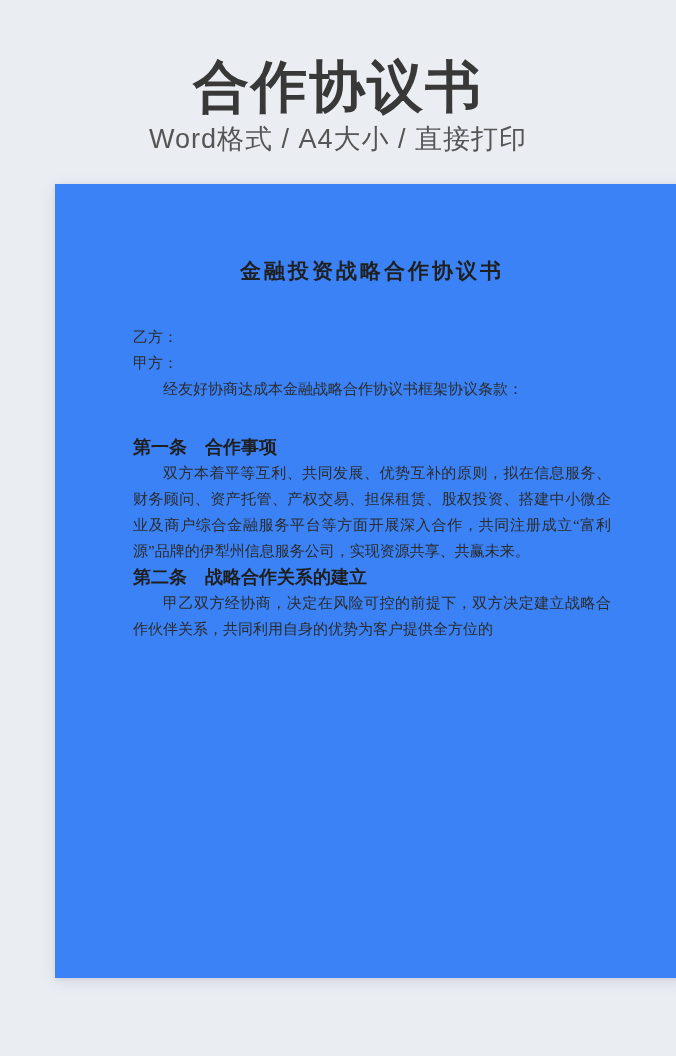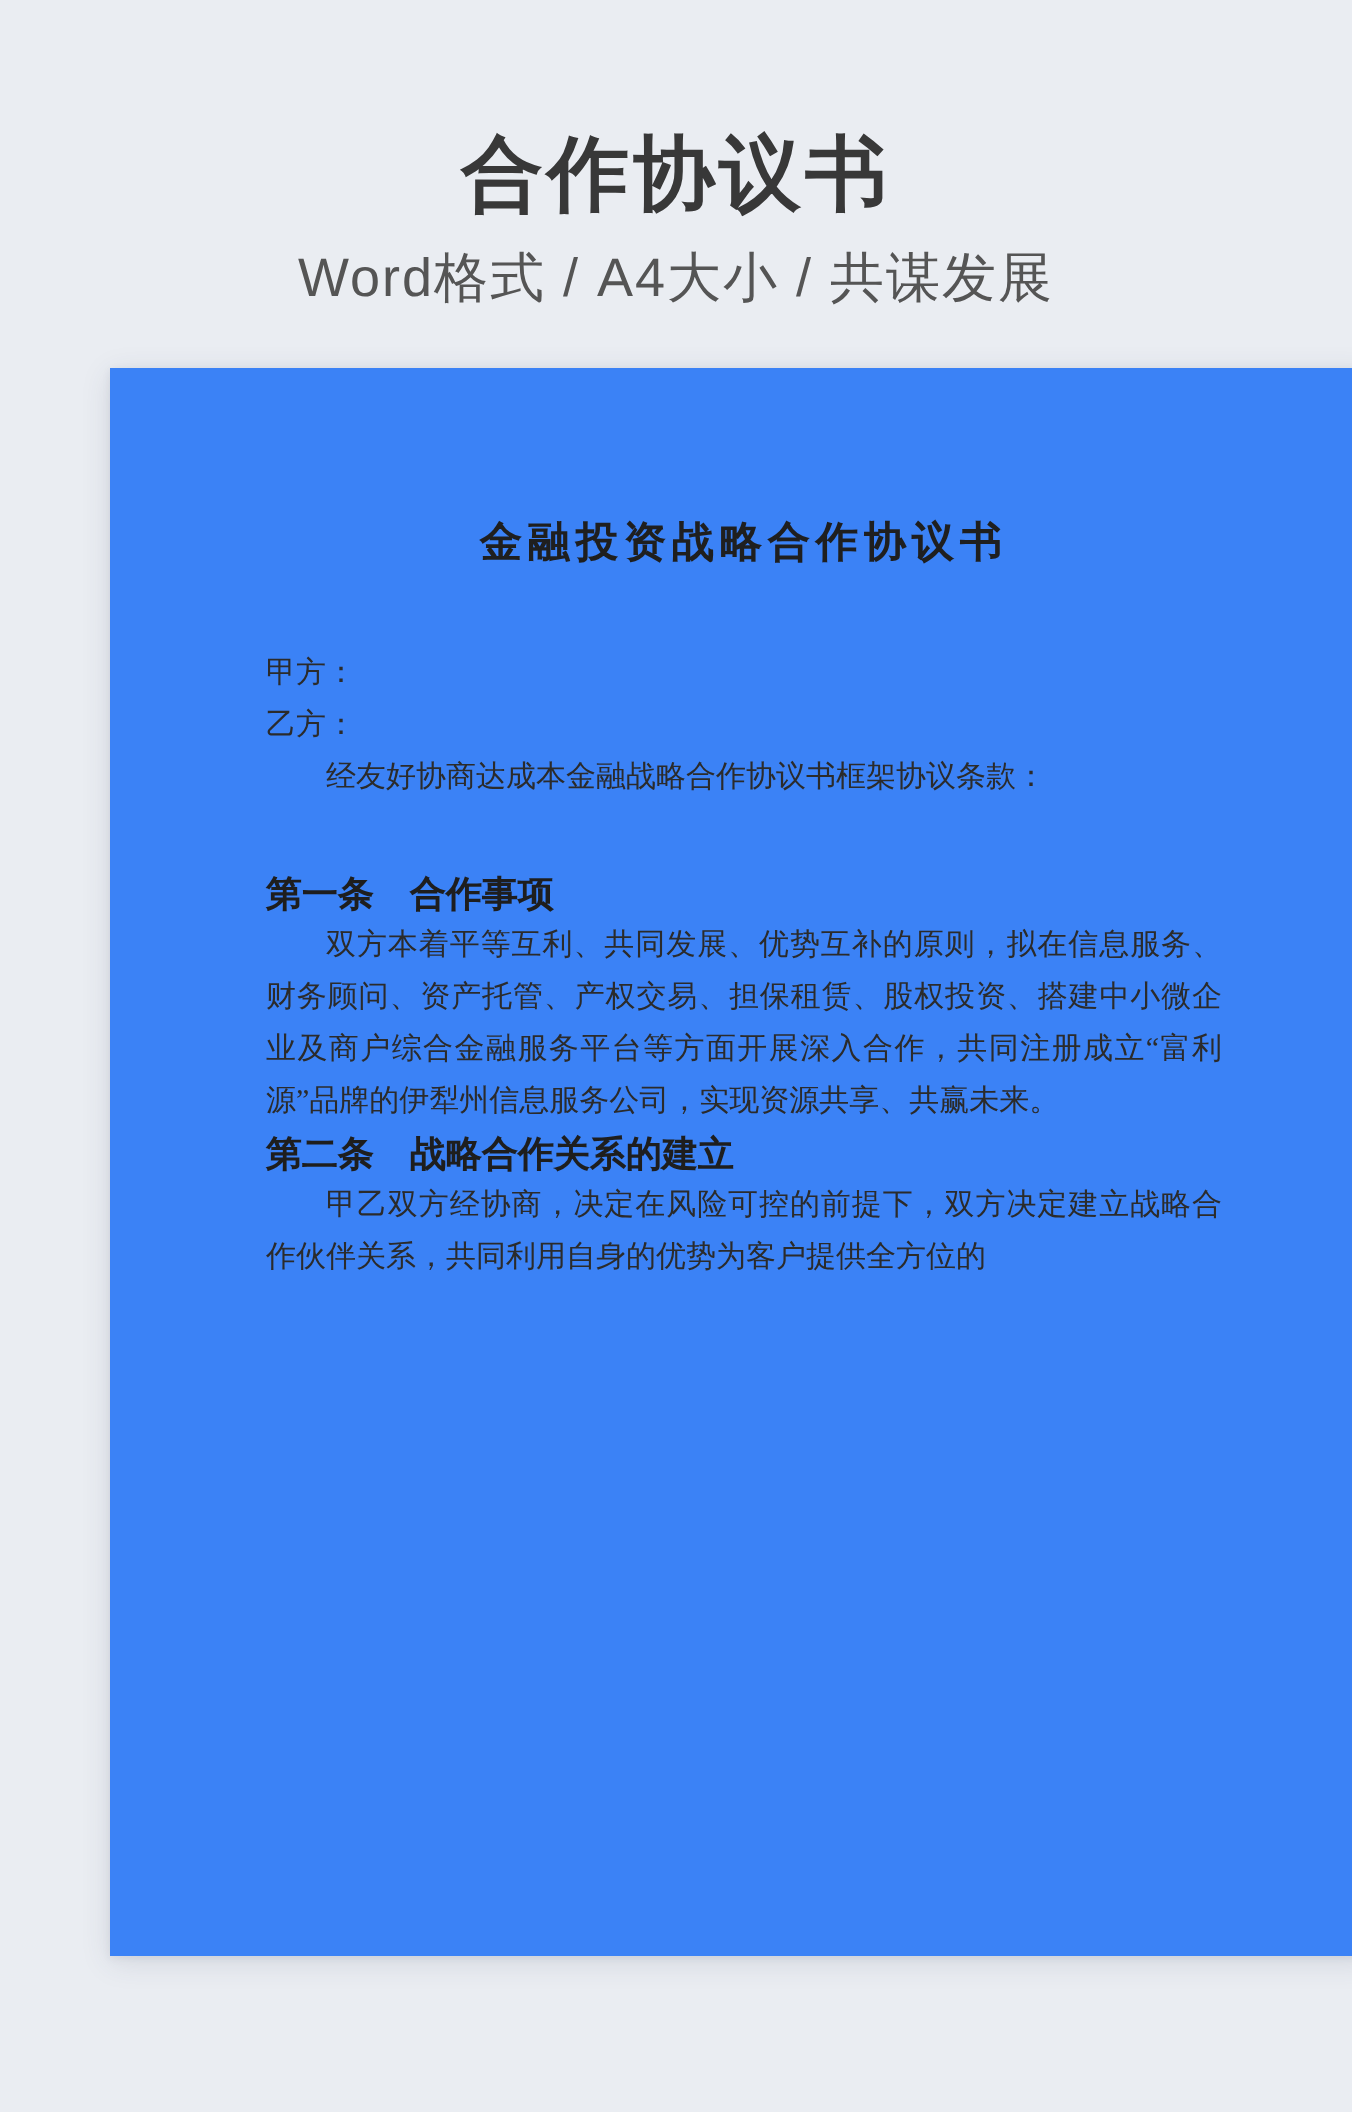--- a/index.html
+++ b/index.html
@@ -16,21 +16,21 @@
     background: #eaedf2;
   }
   
   .hero {
     position: absolute;
     top: 0; left: 0; right: 0;
     text-align: center;
   }
   .hero-title {
     margin-top: 62px;
-    font-size: 41px;
+    font-size: 56px;
     line-height: 50px;
     font-weight: 700;
     color: #383838;
     letter-spacing: 2px;
   }
   .hero-subtitle {
     margin-top: 12px;
     font-size: 27px;
     line-height: 30px;
     font-weight: 400;
@@ -81,29 +81,29 @@
     color: #1e1e1e;
   }
 </style>
 </head>
 <body>
 
 <div class="canvas">
 
   <div class="hero">
     <div class="hero-title">合作协议书</div>
-    <div class="hero-subtitle">Word格式 / A4大小 / 共谋发展</div>
+    <div class="hero-subtitle">Word格式 / A4大小 / 直接打印</div>
   </div>
 
   <div class="paper">
     <div class="doc-title">金融投资战略合作协议书</div>
 
     <div class="doc-body">
+      <div class="party-line">乙方：</div>
       <div class="party-line">甲方：</div>
-      <div class="party-line">乙方：</div>
 
       <p class="para para-gap">经友好协商达成本金融战略合作协议书框架协议条款：</p>
 
       <div class="sec-heading">第一条　合作事项</div>
       <p class="para">双方本着平等互利、共同发展、优势互补的原则，拟在信息服务、财务顾问、资产托管、产权交易、担保租赁、股权投资、搭建中小微企业及商户综合金融服务平台等方面开展深入合作，共同注册成立“富利源”品牌的伊犁州信息服务公司，实现资源共享、共赢未来。</p>
 
       <div class="sec-heading">第二条　战略合作关系的建立</div>
       <p class="para">甲乙双方经协商，决定在风险可控的前提下，双方决定建立战略合作伙伴关系，共同利用自身的优势为客户提供全方位的</p>
     </div>
   </div>

